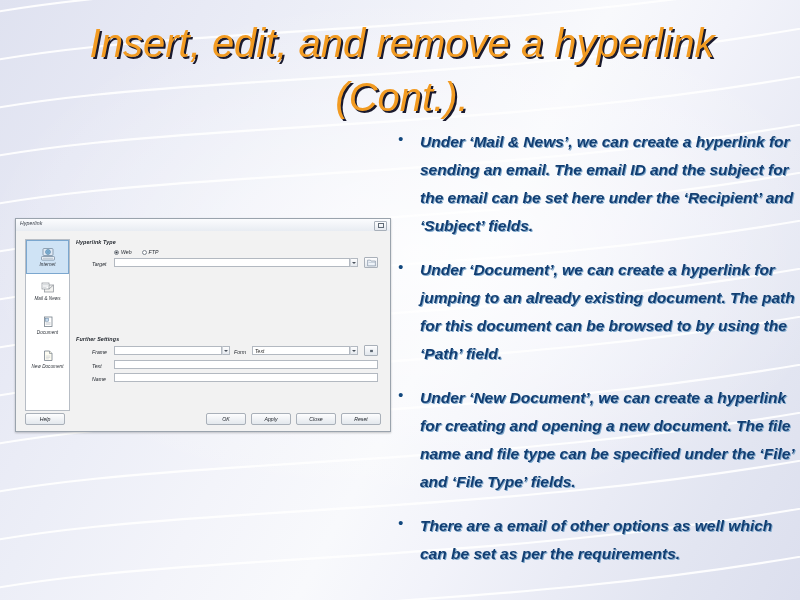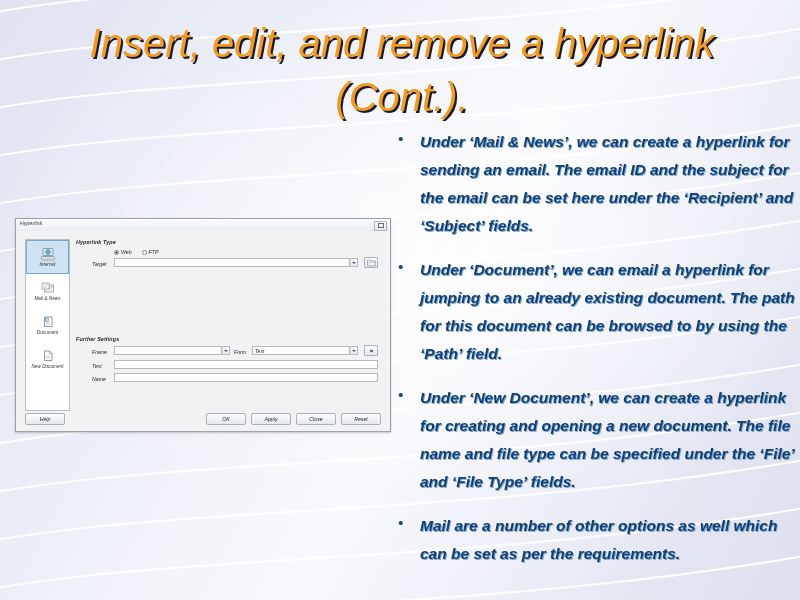--- a/index.html
+++ b/index.html
@@ -327,31 +327,31 @@
 
   <div id="body-col">
 
     <div class="bullet">
       <div class="bullet-dot">•</div>
       <div class="bullet-text">Under ‘Mail &amp; News’, we can create a hyperlink for sending an email. The email ID and the subject for the email can be set here under the ‘Recipient’ and ‘Subject’ fields.</div>
     </div>
 
     <div class="bullet">
       <div class="bullet-dot">•</div>
-      <div class="bullet-text">Under ‘Document’, we can email a hyperlink for jumping to an already existing document. The path for this document can be browsed to by using the ‘Path’ field.</div>
+      <div class="bullet-text">Under ‘Document’, we can create a hyperlink for jumping to an already existing document. The path for this document can be browsed to by using the ‘Path’ field.</div>
     </div>
 
     <div class="bullet">
       <div class="bullet-dot">•</div>
       <div class="bullet-text">Under ‘New Document’, we can create a hyperlink for creating and opening a new document. The file name and file type can be specified under the ‘File’ and ‘File Type’ fields.</div>
     </div>
 
     <div class="bullet">
       <div class="bullet-dot">•</div>
-      <div class="bullet-text">Mail are a number of other options as well which can be set as per the requirements.</div>
+      <div class="bullet-text">There are a email of other options as well which can be set as per the requirements.</div>
     </div>
 
   </div>
 
   <div id="dialog">
 
     <div id="dlg-titlebar">
       <div id="dlg-title-text">Hyperlink</div>
       <div id="dlg-close">
           <i></i>

